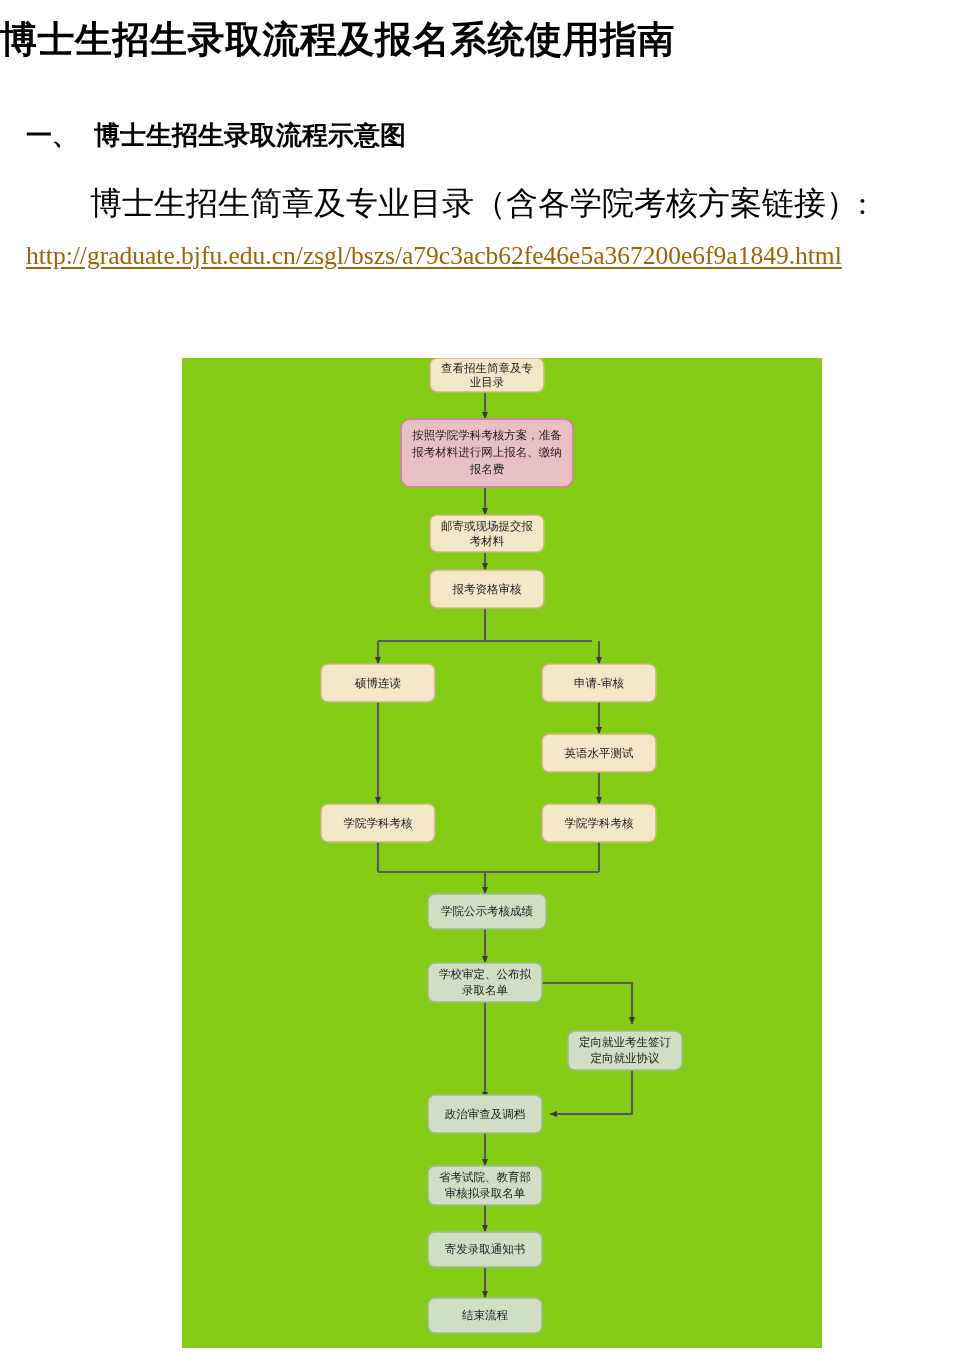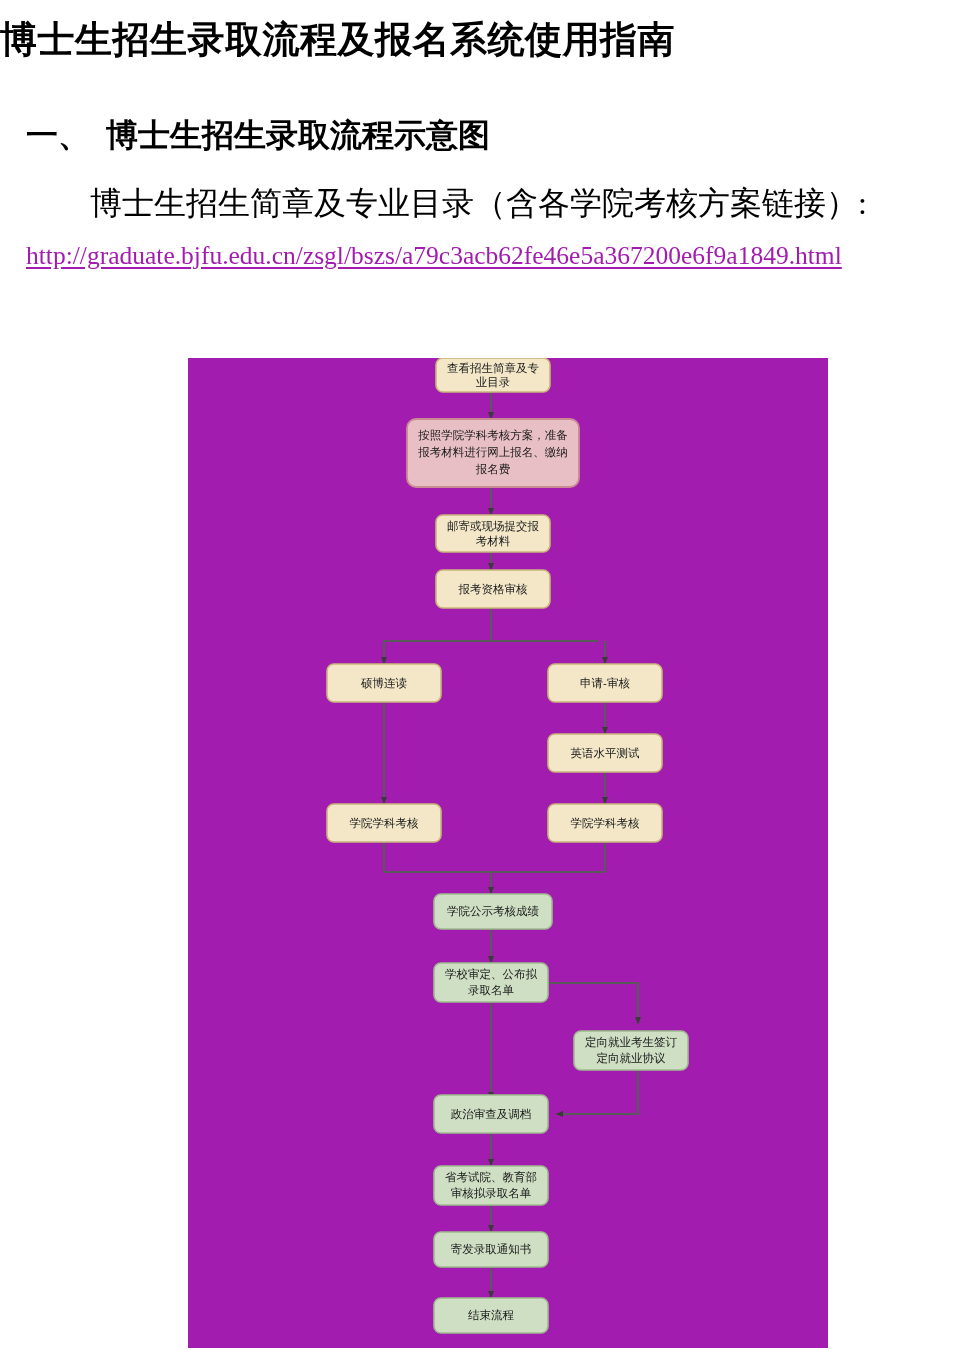--- a/index.html
+++ b/index.html
@@ -31,21 +31,21 @@
     letter-spacing: 0.5px;
     white-space: nowrap;
   }
 
   .section-heading {
     position: absolute;
     left: 26px;
     top: 118px;
     font-family: "Liberation Sans", "DejaVu Sans", sans-serif;
     font-weight: bold;
-    font-size: 32px;
+    font-size: 26px;
     line-height: 34px;
     white-space: nowrap;
   }
   .section-heading .num { margin-right: 16px; }
 
   .para {
     position: absolute;
     left: 26px;
     top: 180px;
     width: 935px;
@@ -57,33 +57,33 @@
   .link-block {
     position: absolute;
     left: 26px;
     top: 232px;
     width: 938px;
     font-size: 25.5px;
     line-height: 47px;
     word-break: break-all;
   }
   .link-block a {
-    color: #a21caf;
+    color: #a16207;
     text-decoration: underline;
     text-underline-offset: 3px;
   }
 
   
   .diagram {
     position: absolute;
-    left: 188px;
+    left: 182px;
     top: 358px;
     width: 640px;
     height: 990px;
-    background: #a21caf;
+    background: #84cc16;
   }
   .diagram svg { display: block; }
 
   .node-text {
     font-family: "Liberation Sans", "DejaVu Sans", sans-serif;
     font-size: 11.5px;
     fill: #1a1a1a;
     text-anchor: middle;
     dominant-baseline: middle;
   }

